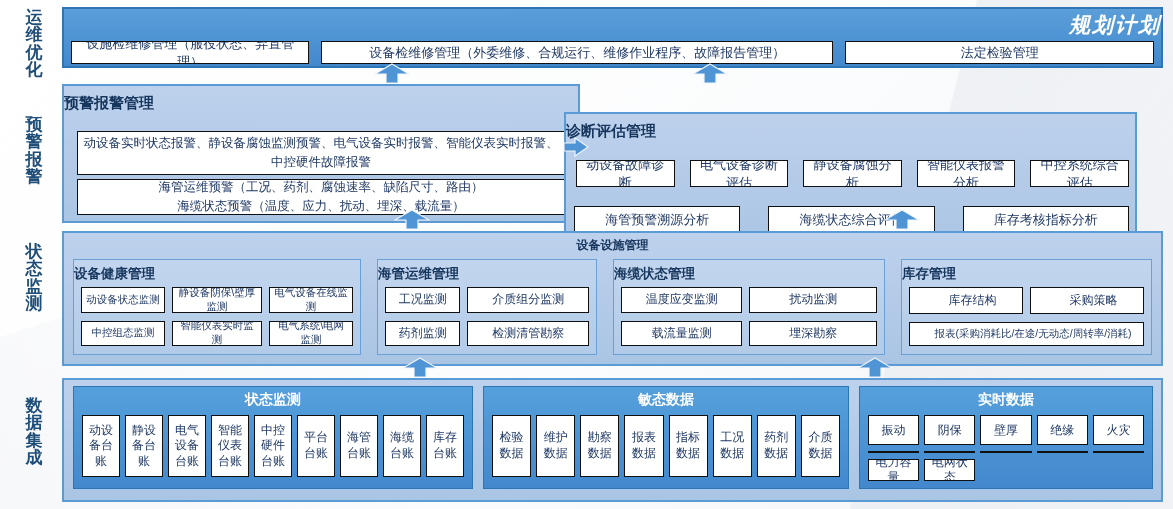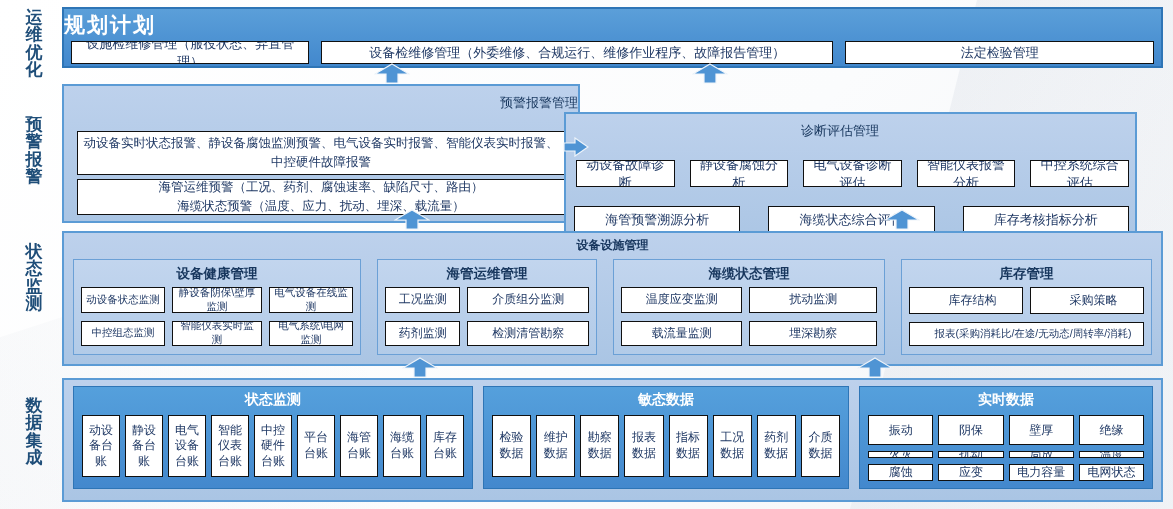--- a/index.html
+++ b/index.html
@@ -16,74 +16,74 @@
             font-weight:bold; font-size:17px; line-height:1.02; color:#1f4e79;
             word-break:break-all; }
 
   .band { position:absolute; left:62px; width:1101px; }
   .band.light { background:linear-gradient(180deg,#bdd1ec 0%,#aac5e4 100%);
                 border:2px solid #5b9bd5; }
   .band.strong { background:linear-gradient(180deg,#5b9fd9 0%,#4288cd 100%);
                  border:2px solid #2e75b6; }
 
   .band1 { top:7px; height:61px; }
-  .band1-title { text-align:left; color:#ffffff; font-weight:bold; font-size:21px;
-                 letter-spacing:2px; margin-top:2px; }
+  .band1-title { text-align:right; color:#ffffff; font-weight:bold; font-size:21px;
+                 letter-spacing:2px; margin-top:2px;font-style:italic; }
   .band1-items { display:flex; gap:12px; padding:2px 7px 0 7px; }
 
   .wbox { background:#ffffff; border:1.6px solid #101010; color:#1f3864;
           display:flex; align-items:center; justify-content:center; text-align:center;
           overflow:hidden; padding:0 3px; }
 
   .b1i { height:23px; font-size:13px; }
   .b1i.w0 { flex:0 0 22%; } .b1i.w1 { flex:1 1 auto; } .b1i.w2 { flex:0 0 28.5%; }
 
   .band2L { top:84px; width:518px; height:139px; }
   .band2R { top:84px; left:564px; width:573px; height:139px;margin-top:28px; }
-  .panel-title { font-weight:normal; font-size:13px; color:#17365d; text-align:right; margin-top:8px; }
+  .panel-title { font-weight:bold; font-size:15px; color:#17365d; text-align:left; margin-top:8px; }
   .band2R .panel-title { width:55%; }
   .alarm-box1 { position:absolute; left:13px; right:13px; top:45px; height:44px;
                 font-size:12.5px; line-height:1.55; }
   .alarm-box2 { position:absolute; left:13px; right:13px; top:93px; height:36px;
                 font-size:12.5px; line-height:1.5; flex-direction:column; }
   .diag-row1 { position:absolute; left:10px; right:6px; top:46px; height:27px;
                display:flex; gap:15px; }
   .diag-row1 .wbox { flex:1; font-size:13px; }
   .diag-row2 { position:absolute; left:8px; right:6px; top:92px; height:27px;
                display:flex; gap:28px; }
   .diag-row2 .wbox { flex:1; font-size:13px; }
 
   .band3 { top:231px; height:135px; }
   .band3-title { font-weight:bold; font-size:12px; color:#17365d; text-align:center; margin-top:4px; }
   .groups { position:absolute; left:9px; right:9px; top:26px; bottom:9px;
             display:grid; grid-template-columns:288px 220px 272px 1fr; column-gap:16px; }
   .group { background:linear-gradient(180deg,#c2d5ee 0%,#b2cbe8 100%);
            border:1.4px solid #6ba0d6; position:relative; }
-  .group-title { font-weight:bold; font-size:13.5px; color:#17365d; text-align:center; margin-top:5px; }
+  .group-title { font-weight:bold; font-size:13.5px; color:#17365d; text-align:left; margin-top:5px; }
   .gitems { position:absolute; left:7px; right:7px; top:27px; bottom:8px;
             display:grid; row-gap:8px; column-gap:7px; }
   .g0 .gitems { grid-template-columns:1fr 1.08fr 1fr; }
   .g0 .wbox { font-size:10.5px; }
   .g1 .gitems { grid-template-columns:0.62fr 1fr; }
   .g1 .wbox, .g2 .wbox { font-size:12px; }
   .g2 .gitems { grid-template-columns:1fr 1.05fr; }
   .g3 .gitems { grid-template-columns:1fr 1fr; }
   .g3 .wbox { font-size:12px;padding-left:16px; }
   .g3 .full { grid-column:1 / span 2; font-size:10.5px; }
 
   .band4 { top:378px; height:124px; }
   .b4-inner { position:absolute; left:9px; right:8px; top:6px; bottom:11px;
               display:grid; grid-template-columns:400px 366px 1fr; column-gap:10px; }
   .dbox { background:linear-gradient(180deg,#55a0dc 0%,#4388cd 100%);
           border:1.4px solid #2e75b6; position:relative; }
   .dbox-title { color:#ffffff; font-weight:bold; font-size:14px; text-align:center; margin-top:4px; }
   .ditems { position:absolute; left:8px; right:8px; top:28px; bottom:11px; display:flex; gap:5px; }
   .ditems .wbox { flex:1; font-size:12px; line-height:1.3; }
   .rt-grid { position:absolute; left:8px; right:8px; top:28px; bottom:7px;
-             display:grid; grid-template-columns:repeat(4,1fr);
+             display:grid; grid-template-columns:repeat(5,1fr);
              grid-template-rows:30px 1fr; column-gap:5px; row-gap:6px; }
   .rt-grid .wbox { font-size:12px; line-height:1.25; }
 
   .arrow { position:absolute; z-index:6; }
 </style>
 </head>
 <body>
 
 <div class="canvas">
   <div class="streak s1"></div>
@@ -109,22 +109,22 @@
     <div class="wbox alarm-box2">
       <div>海管运维预警（工况、药剂、腐蚀速率、缺陷尺寸、路由）</div>
       <div>海缆状态预警（温度、应力、扰动、埋深、载流量）</div>
     </div>
   </section>
 
   <section class="band light band2R">
     <div class="panel-title">诊断评估管理</div>
     <div class="diag-row1">
       <div class="wbox">动设备故障诊断</div>
+      <div class="wbox">电气设备诊断评估</div>
       <div class="wbox">静设备腐蚀分析</div>
-      <div class="wbox">电气设备诊断评估</div>
       <div class="wbox">智能仪表报警分析</div>
       <div class="wbox">中控系统综合评估</div>
     </div>
     <div class="diag-row2">
       <div class="wbox">海管预警溯源分析</div>
       <div class="wbox">海缆状态综合评估</div>
       <div class="wbox">库存考核指标分析</div>
     </div>
   </section>
 

